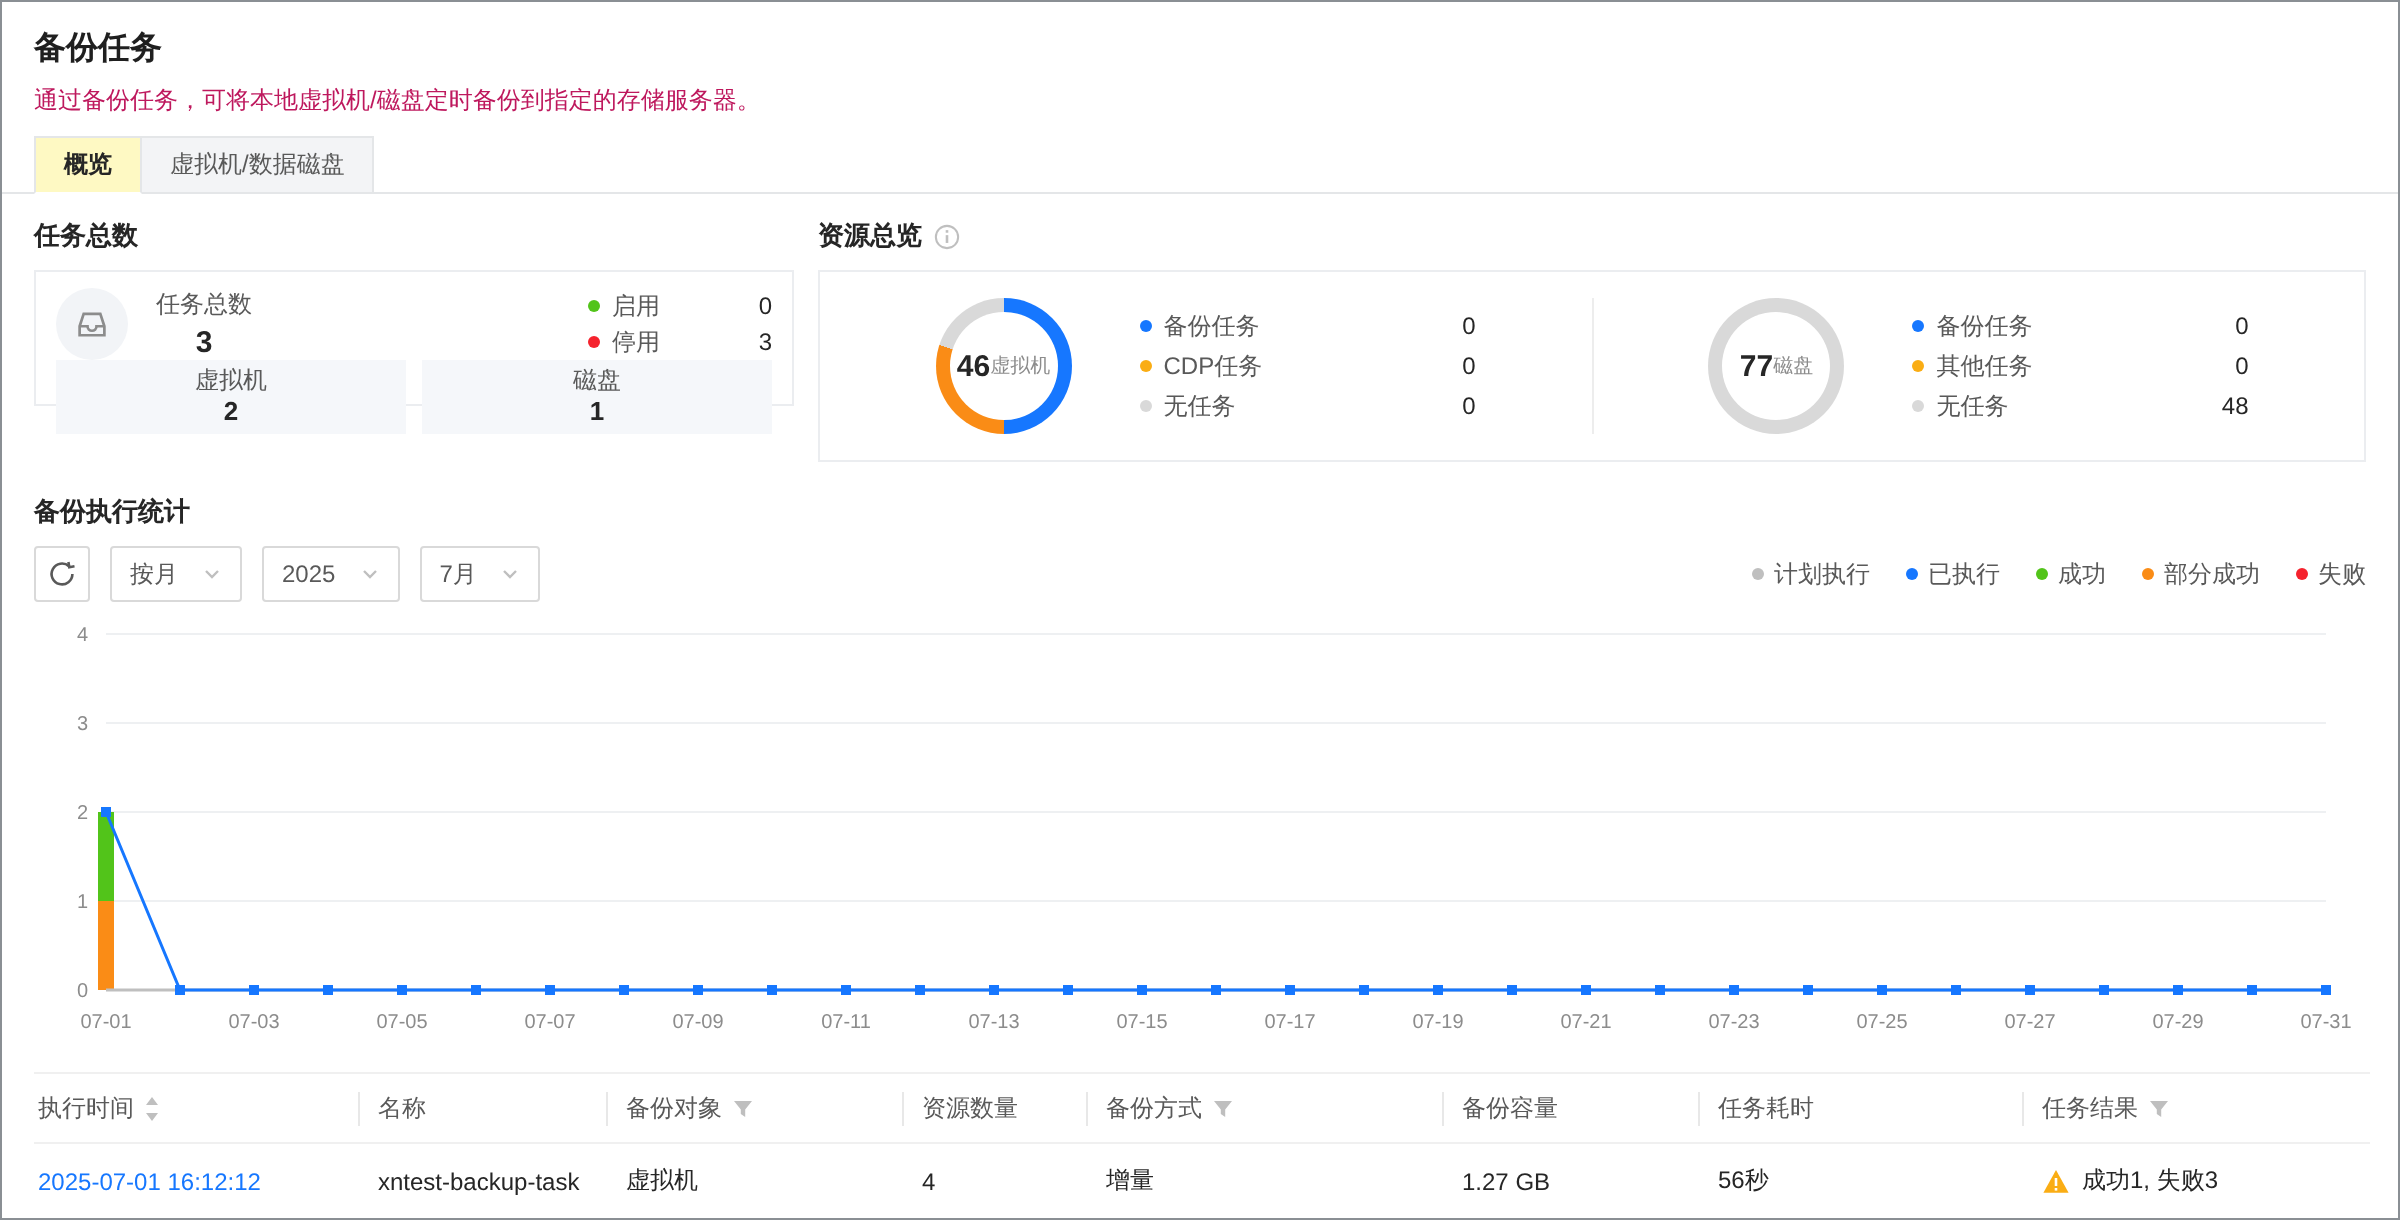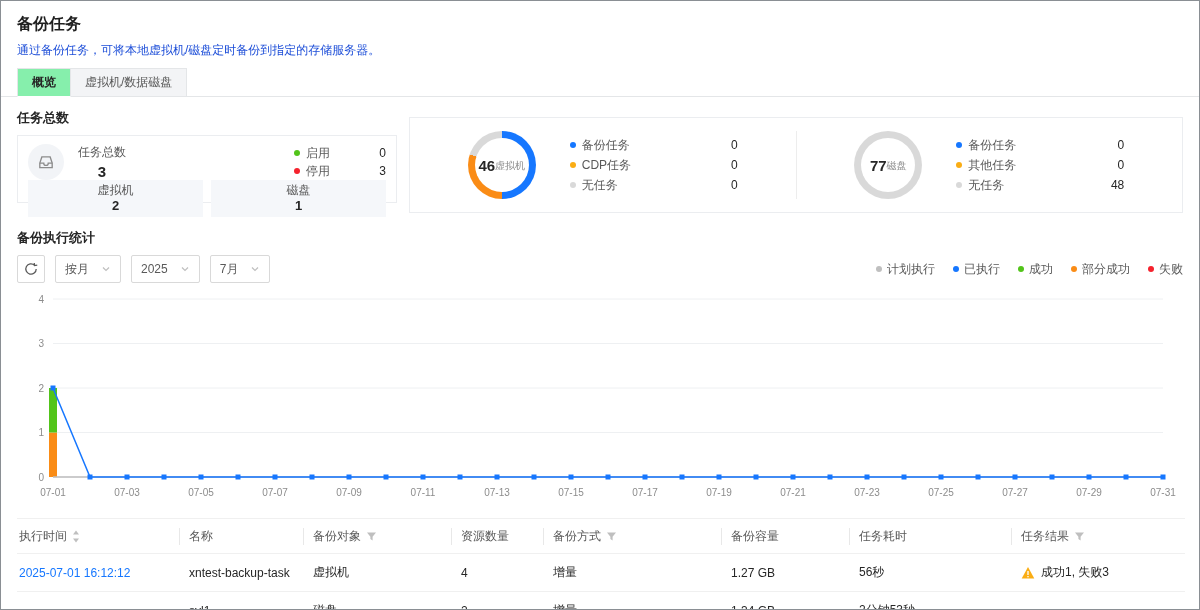--- a/index.html
+++ b/index.html
@@ -1,24 +1,24 @@
 <!DOCTYPE html>
 <html><head>
 <meta charset="utf-8">
 <style>
 *{box-sizing:border-box;margin:0;padding:0}
 html,body{width:1200px;height:610px}
 body{font-family:"Liberation Sans",sans-serif;font-size:12px;color:#262626;background:#fff;border:1px solid #8a8f94;overflow:hidden}
 .page-header{padding:13px 16px 0}
 .page-title{font-size:16px;font-weight:700;color:#1f1f1f}
-.page-subtitle{margin-top:7px;font-size:12px;color:#1d4ed8}
+.page-subtitle{margin-top:7px;font-size:12px;color:#be185d}
 .tabs{display:flex;align-items:flex-end;margin-top:9px;padding:0 16px;border-bottom:1px solid #e4e6e8;height:29px}
 .tab{height:29px;line-height:27px;padding:0 14px;border:1px solid #e4e6e8;background:#f3f4f6;color:#595959;font-size:12px;cursor:pointer;margin-bottom:-1px;white-space:nowrap}
 .tab+.tab{border-left:none}
-.tab.active{background:#86efac;border-bottom-color:#fff;color:#262626;font-weight:700}
+.tab.active{background:#fef9c3;border-bottom-color:#fff;color:#262626;font-weight:700}
 .content{padding:0 16px}
 .overview-row{display:flex;gap:12px;margin-top:12px}
 .col-task{width:380px;flex:none}
 .col-resource{flex:1;min-width:0}
 .section-title{display:flex;align-items:center;gap:6px;font-size:13px;font-weight:700;color:#262626;height:18px}
 .panel{margin-top:8px;border:1px solid #ebedf0;background:#fff}
 .task-panel{padding:8px 10px;height:68px;display:flex;flex-direction:column;justify-content:space-between}
 .task-top{display:flex;align-items:center}
 .task-icon{width:36px;height:36px;border-radius:50%;background:#f2f4f7;display:flex;align-items:center;justify-content:center;flex:none}
 .task-total{margin-left:14px;text-align:center}
@@ -113,20 +113,30 @@
           </div>
           <div class="mini-stat">
             <div class="lab">磁盘</div>
             <div class="val">1</div>
           </div>
         </div>
       </div>
     </div>
 
     <div class="col-resource">
+      <div class="section-title">
+        <span>资源总览</span>
+        <span class="col-icon">
+          <svg width="13" height="13" viewBox="0 0 14 14">
+              <circle cx="7" cy="7" r="6" fill="none" stroke="#bfbfbf" stroke-width="1.1"></circle>
+              <rect x="6.3" y="6" width="1.4" height="4.2" fill="#bfbfbf"></rect>
+              <rect x="6.3" y="3.3" width="1.4" height="1.4" fill="#bfbfbf"></rect>
+            </svg>
+        </span>
+      </div>
       <div class="panel resource-panel">
         <div class="donut-group">
           <div class="donut" style="background: conic-gradient(rgb(22, 119, 255) 0%, rgb(22, 119, 255) 50%, rgb(250, 140, 22) 50%, rgb(250, 140, 22) 80%, rgb(217, 217, 217) 80%, rgb(217, 217, 217) 100%);">
             <div class="donut-hole">
               <div class="val">46</div>
               <div class="lab">虚拟机</div>
             </div>
           </div>
           <div class="dlegend" id="vm-legend">
               <div class="dlegend-row">

